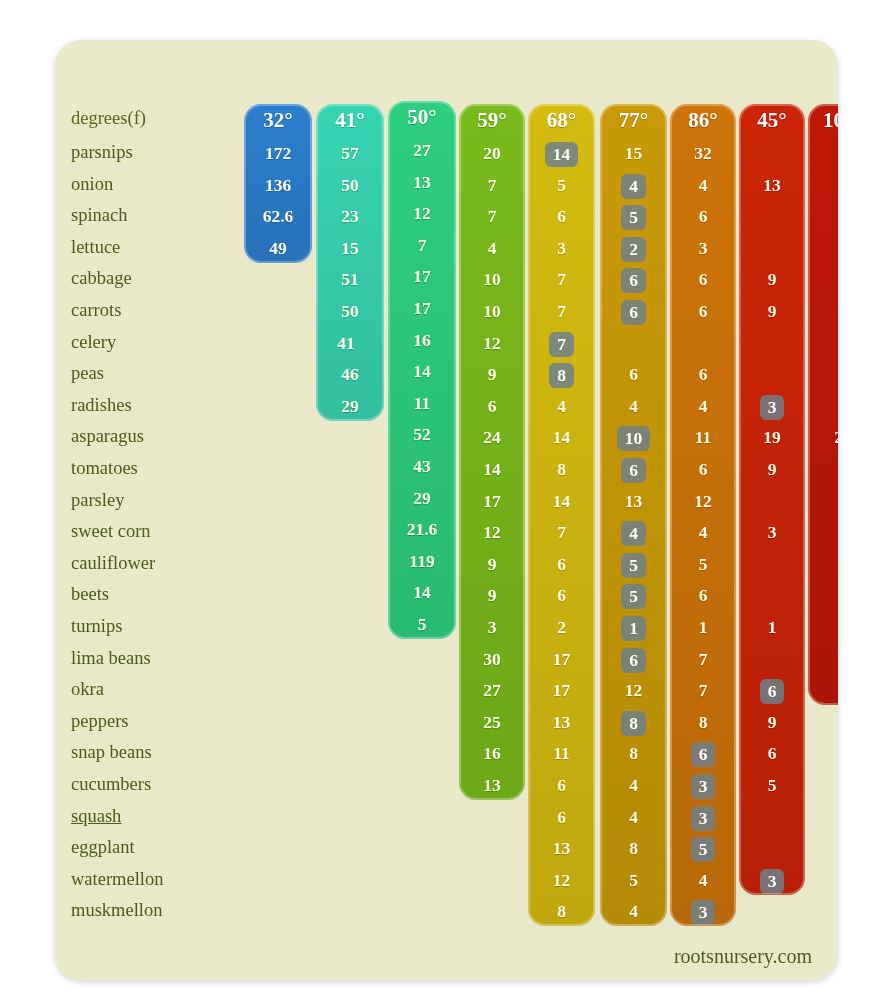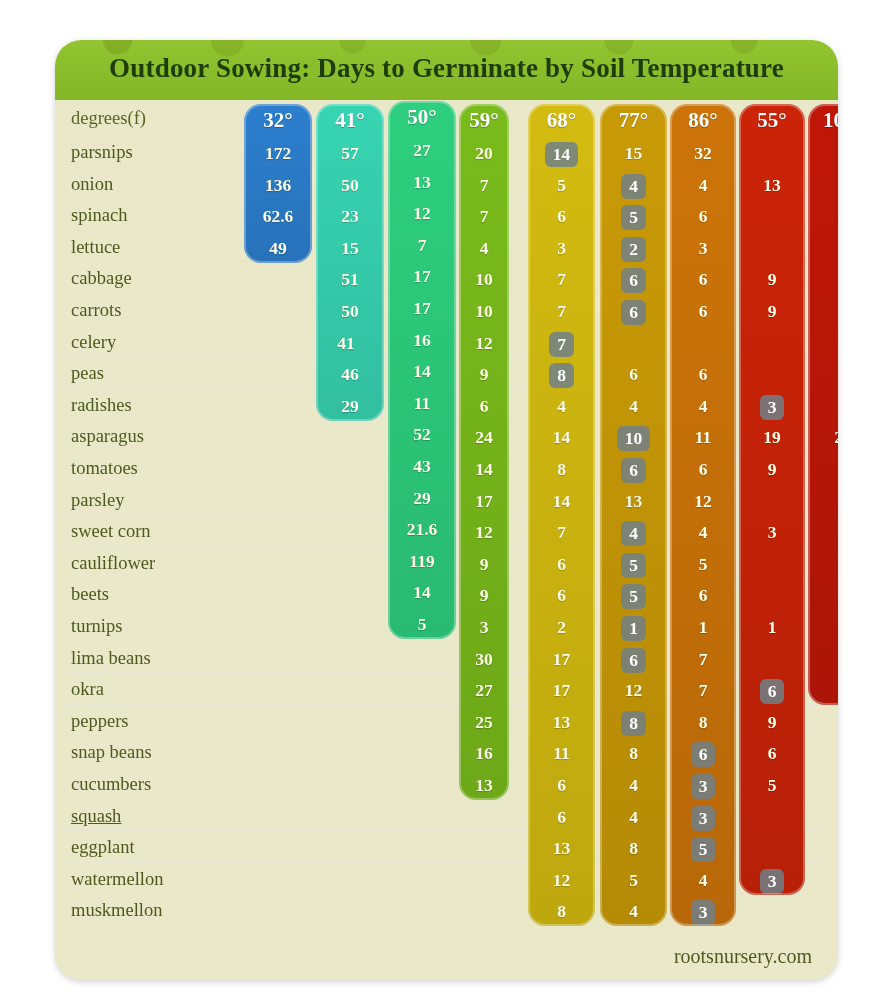--- a/index.html
+++ b/index.html
@@ -147,23 +147,20 @@
     color: #4f5a22;
     font-family: "Liberation Serif", "DejaVu Serif", serif;
   }
 </style>
 </head>
 <body>
 
 <div id="root">
   <div class="card">
 
-    <div class="title-bar">
-      <div class="title-text">Outdoor Sowing: Days to Germinate by Soil Temperature</div>
-    </div>
 
     <div class="body-area">
       <div id="rules">
           <div class="rule" style="top: 35px;"></div>
           <div class="rule" style="top: 66.6px;"></div>
           <div class="rule" style="top: 98.2px;"></div>
           <div class="rule" style="top: 129.8px;"></div>
           <div class="rule" style="top: 161.4px;"></div>
           <div class="rule" style="top: 193px;"></div>
           <div class="rule" style="top: 224.6px;"></div>
@@ -220,21 +217,21 @@
             <div class="cell" style="left: 0px; right: 0px; top: 259.2px;"><span>14</span></div>
             <div class="cell" style="left: 0px; right: 0px; top: 290.8px;"><span>11</span></div>
             <div class="cell" style="left: 0px; right: 0px; top: 322.4px;"><span>52</span></div>
             <div class="cell" style="left: 0px; right: 0px; top: 354px;"><span>43</span></div>
             <div class="cell" style="left: 0px; right: 0px; top: 385.6px;"><span>29</span></div>
             <div class="cell" style="left: 0px; right: 0px; top: 417.2px;"><span>21.6</span></div>
             <div class="cell" style="left: 0px; right: 0px; top: 448.8px;"><span>119</span></div>
             <div class="cell" style="left: 0px; right: 0px; top: 480.4px;"><span>14</span></div>
             <div class="cell" style="left: 0px; right: 0px; top: 512px;"><span>5</span></div>
           </div>
-          <div class="col" style="left: 404px; top: 4px; width: 50px; height: 696px; background: linear-gradient(rgb(121, 187, 27) 0%, rgb(109, 168, 24) 100%);">
+          <div class="col" style="left: 404px; top: 4px; width: 66px; height: 696px; background: linear-gradient(rgb(121, 187, 27) 0%, rgb(109, 168, 24) 100%);">
             <div class="colhead">59°</div>
             <div class="cell" style="left: 0px; right: 0px; top: 38px;"><span>20</span></div>
             <div class="cell" style="left: 0px; right: 0px; top: 69.6px;"><span>7</span></div>
             <div class="cell" style="left: 0px; right: 0px; top: 101.2px;"><span>7</span></div>
             <div class="cell" style="left: 0px; right: 0px; top: 132.8px;"><span>4</span></div>
             <div class="cell" style="left: 0px; right: 0px; top: 164.4px;"><span>10</span></div>
             <div class="cell" style="left: 0px; right: 0px; top: 196px;"><span>10</span></div>
             <div class="cell" style="left: 0px; right: 0px; top: 227.6px;"><span>12</span></div>
             <div class="cell" style="left: 0px; right: 0px; top: 259.2px;"><span>9</span></div>
             <div class="cell" style="left: 0px; right: 0px; top: 290.8px;"><span>6</span></div>
@@ -327,21 +324,21 @@
             <div class="cell" style="left: 0px; right: 0px; top: 575.2px;"><span>7</span></div>
             <div class="cell" style="left: 0px; right: 0px; top: 606.8px;"><span>8</span></div>
             <div class="cell hl" style="left: 0px; right: 0px; top: 638.4px;"><span>6</span></div>
             <div class="cell hl" style="left: 0px; right: 0px; top: 670px;"><span>3</span></div>
             <div class="cell hl" style="left: 0px; right: 0px; top: 701.6px;"><span>3</span></div>
             <div class="cell hl" style="left: 0px; right: 0px; top: 733.2px;"><span>5</span></div>
             <div class="cell" style="left: 0px; right: 0px; top: 764.8px;"><span>4</span></div>
             <div class="cell hl" style="left: 0px; right: 0px; top: 796.4px;"><span>3</span></div>
           </div>
           <div class="col" style="left: 684px; top: 4px; width: 66px; height: 790.8px; background: linear-gradient(rgb(203, 36, 8) 0%, rgb(183, 32, 7) 100%);">
-            <div class="colhead">55°</div>
+            <div class="colhead">45°</div>
             <div class="cell" style="left: 0px; right: 0px; top: 69.6px;"><span>13</span></div>
             <div class="cell" style="left: 0px; right: 0px; top: 164.4px;"><span>9</span></div>
             <div class="cell" style="left: 0px; right: 0px; top: 196px;"><span>9</span></div>
             <div class="cell hl" style="left: 0px; right: 0px; top: 290.8px;"><span>3</span></div>
             <div class="cell" style="left: 0px; right: 0px; top: 322.4px;"><span>19</span></div>
             <div class="cell" style="left: 0px; right: 0px; top: 354px;"><span>9</span></div>
             <div class="cell" style="left: 0px; right: 0px; top: 417.2px;"><span>3</span></div>
             <div class="cell" style="left: 0px; right: 0px; top: 512px;"><span>1</span></div>
             <div class="cell hl" style="left: 0px; right: 0px; top: 575.2px;"><span>6</span></div>
             <div class="cell" style="left: 0px; right: 0px; top: 606.8px;"><span>9</span></div>

